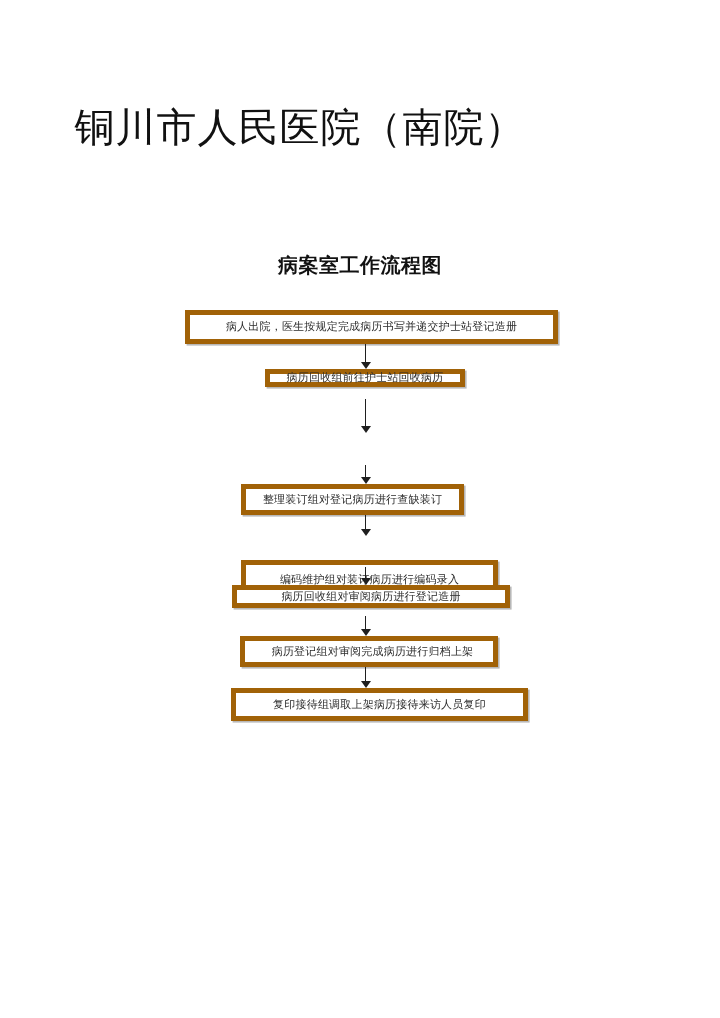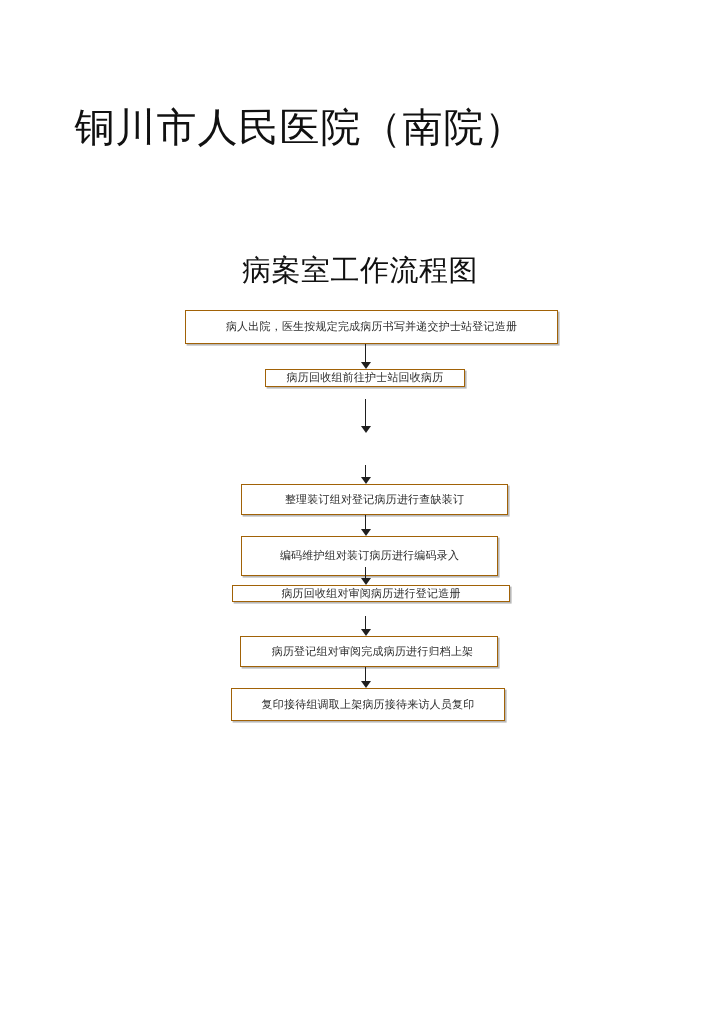--- a/index.html
+++ b/index.html
@@ -37,42 +37,42 @@
     font-family: "Liberation Serif", "DejaVu Serif", serif;
     white-space: nowrap;
   }
 
   .doc-subtitle {
     position: absolute;
     top: 252px;
     left: 0;
     width: 720px;
     text-align: center;
-    font-size: 29px;
+    font-size: 20px;
     line-height: 1.3;
-    font-weight: 400;
+    font-weight: 700;
     color: #111111;
     letter-spacing: 0.5px;
     white-space: nowrap;
   }
 
   
   .flow {
     position: absolute;
     top: 0;
     left: 0;
     width: 720px;
     height: 1018px;
   }
 
   .flow-box {
     position: absolute;
     box-sizing: border-box;
     background: #ffffff;
-    border: 1px solid #a16207;
+    border: 5px solid #a16207;
     box-shadow: 1.6px 1.6px 0 0 #b8b8b8;
     display: flex;
     align-items: center;
     justify-content: center;
     font-size: 11px;
     line-height: 1.2;
     letter-spacing: 0.2px;
     color: #2b2b2b;
     white-space: nowrap;
   }
@@ -109,33 +109,33 @@
   <div class="doc-subtitle">病案室工作流程图</div>
 
   <div class="flow">
 
     <div class="flow-box" style="left: 185px; top: 310px; width: 373px; height: 34px;">
       <span>病人出院，医生按规定完成病历书写并递交护士站登记造册</span>
     </div>
     <div class="flow-box" style="left: 265px; top: 369px; width: 200px; height: 18px;">
       <span>病历回收组前往护士站回收病历</span>
     </div>
-    <div class="flow-box" style="left: 241px; top: 484px; width: 267px; height: 31px;">
+    <div class="flow-box" style="left: 241px; top: 484px; width: 223px; height: 31px;">
       <span>整理装订组对登记病历进行查缺装订</span>
     </div>
-    <div class="flow-box" style="left: 241px; top: 536px; width: 257px; height: 40px;">
+    <div class="flow-box" style="left: 241px; top: 560px; width: 257px; height: 40px;">
       <span>编码维护组对装订病历进行编码录入</span>
     </div>
-    <div class="flow-box" style="left: 232px; top: 585px; width: 278px; height: 17px; justify-content: center;">
+    <div class="flow-box" style="left: 232px; top: 585px; width: 278px; height: 23px; justify-content: center;">
       <span>病历回收组对审阅病历进行登记造册</span>
     </div>
     <div class="flow-box" style="left: 240px; top: 636px; width: 258px; height: 31px; padding-left: 7px;">
       <span>病历登记组对审阅完成病历进行归档上架</span>
     </div>
-    <div class="flow-box" style="left: 231px; top: 688px; width: 274px; height: 33px; align-items: center;">
+    <div class="flow-box" style="left: 231px; top: 688px; width: 297px; height: 33px; align-items: center;">
       <span>复印接待组调取上架病历接待来访人员复印</span>
     </div>
 
     <div class="flow-arrow" style="left: 359px; top: 344px; height: 25px;">
         <div class="shaft"></div>
         <div class="head"></div>
       </div>
     <div class="flow-arrow" style="left: 359px; top: 399px; height: 34px;">
         <div class="shaft"></div>
         <div class="head"></div>

